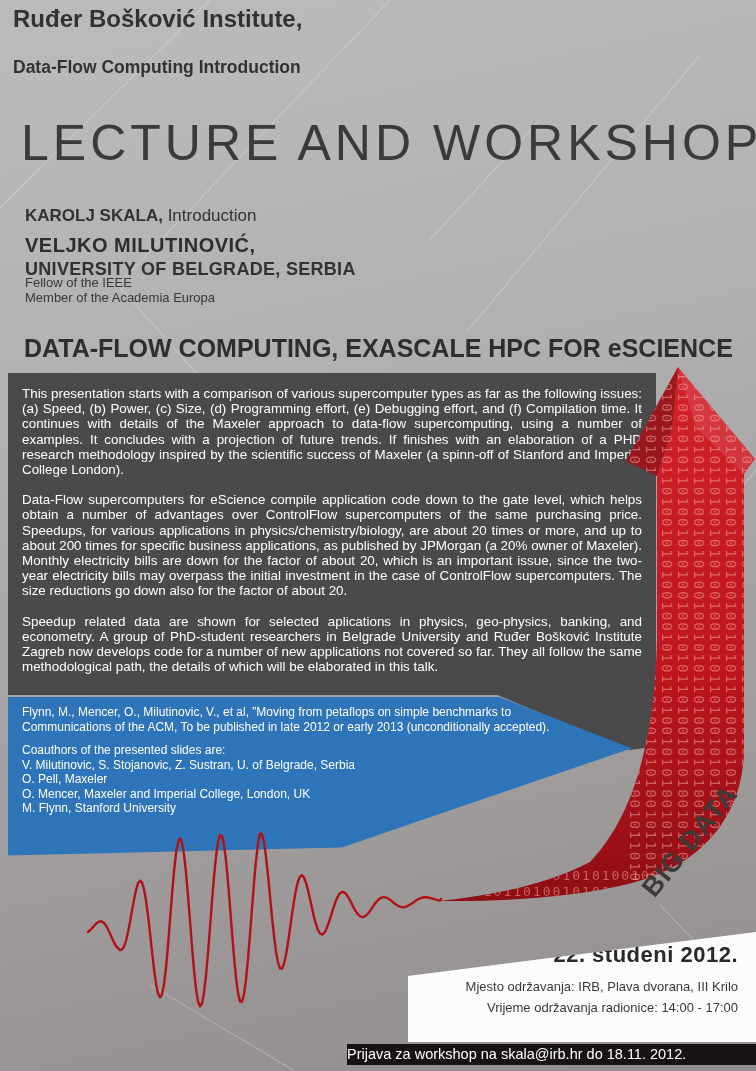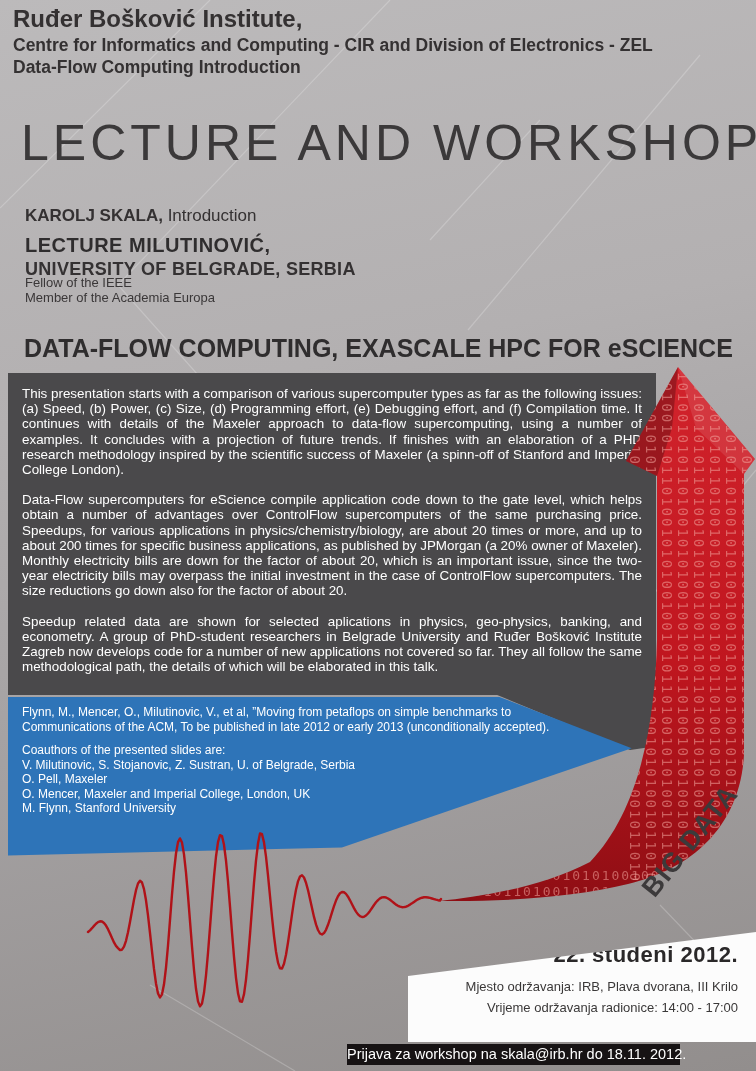--- a/index.html
+++ b/index.html
@@ -49,21 +49,21 @@
   
   .white-box{
     left:408px;top:932px;width:348px;height:110px;background:#fcfcfc;
     clip-path:polygon(0 40%,100% 0,100% 100%,0 100%);
     box-sizing:border-box;padding:10px 18px 0 0;text-align:right;color:#2a2829;
   }
   .evt-date{font-size:22px;font-weight:bold;letter-spacing:.5px;margin-bottom:8px;}
   .evt-line{font-size:13px;line-height:21px;color:#3a3838;white-space:nowrap;}
   
   .black-bar{
-    left:347px;top:1044px;width:333px;height:21px;background:#171314;
+    left:347px;top:1044px;width:409px;height:21px;background:#171314;
     color:#fff;font-size:14.5px;line-height:21px;text-align:left;white-space:nowrap;
   }
   
   svg.layer{position:absolute;left:0;top:0;pointer-events:none;}
 </style>
 </head>
 <body>
 
 <div id="poster">
 
@@ -74,29 +74,28 @@
       <line x1="210" y1="0" x2="0" y2="208"></line>
       <line x1="700" y1="55" x2="468" y2="330"></line>
       <line x1="756" y1="470" x2="520" y2="756"></line>
       <line x1="150" y1="985" x2="295" y2="1071"></line>
       <line x1="660" y1="905" x2="756" y2="1005"></line>
       <line x1="540" y1="120" x2="430" y2="240"></line>
     </g>
   </svg>
 
   <div class="abs hdr hdr-1">Ruđer Bošković Institute,</div>
-  <div class="abs hdr hdr-2">Centre for Informatics and Computing - CIR and Division of Electronics - ZEL</div>
   <div class="abs hdr hdr-3">Data-Flow Computing Introduction</div>
 
   <div class="abs main-title">LECTURE AND WORKSHOP</div>
 
   <div class="abs intro-line">
     <b>KAROLJ SKALA,</b><span> Introduction</span>
   </div>
-  <div class="abs spk-name">LECTURE MILUTINOVIĆ,</div>
+  <div class="abs spk-name">VELJKO MILUTINOVIĆ,</div>
   <div class="abs spk-aff">UNIVERSITY OF BELGRADE, SERBIA</div>
   <div class="abs spk-c1">Fellow of the IEEE</div>
   <div class="abs spk-c2">Member of the Academia Europa</div>
 
   <div class="abs talk-title">DATA-FLOW COMPUTING, EXASCALE HPC FOR eSCIENCE</div>
 
   <div class="abs dark-box">
     <p>This presentation starts with a comparison of various supercomputer types as far as the following issues: (a) Speed, (b) Power, (c) Size, (d) Programming effort, (e) Debugging effort, and (f) Compilation time. It continues with details of the Maxeler approach to data-flow supercomputing, using a number of examples. It concludes with a projection of future trends. If finishes with an elaboration of a PHD research methodology inspired by the scientific success of Maxeler (a spinn-off of Stanford and Imperial College London).</p>
     <p>Data-Flow supercomputers for eScience compile application code down to the gate level, which helps obtain a number of advantages over ControlFlow supercomputers of the same purchasing price. Speedups, for various applications in physics/chemistry/biology, are about 20 times or more, and up to about 200 times for specific business applications, as published by JPMorgan (a 20% owner of Maxeler). Monthly electricity bills are down for the factor of about 20, which is an important issue, since the two-year electricity bills may overpass the initial investment in the case of ControlFlow supercomputers. The size reductions go down also for the factor of about 20.</p>
     <p>Speedup related data are shown for selected aplications in physics, geo-physics, banking, and econometry. A group of PhD-student researchers in Belgrade University and Ruđer Bošković Institute Zagreb now develops code for a number of new applications not covered so far. They all follow the same methodological path, the details of which will be elaborated in this talk.</p>

